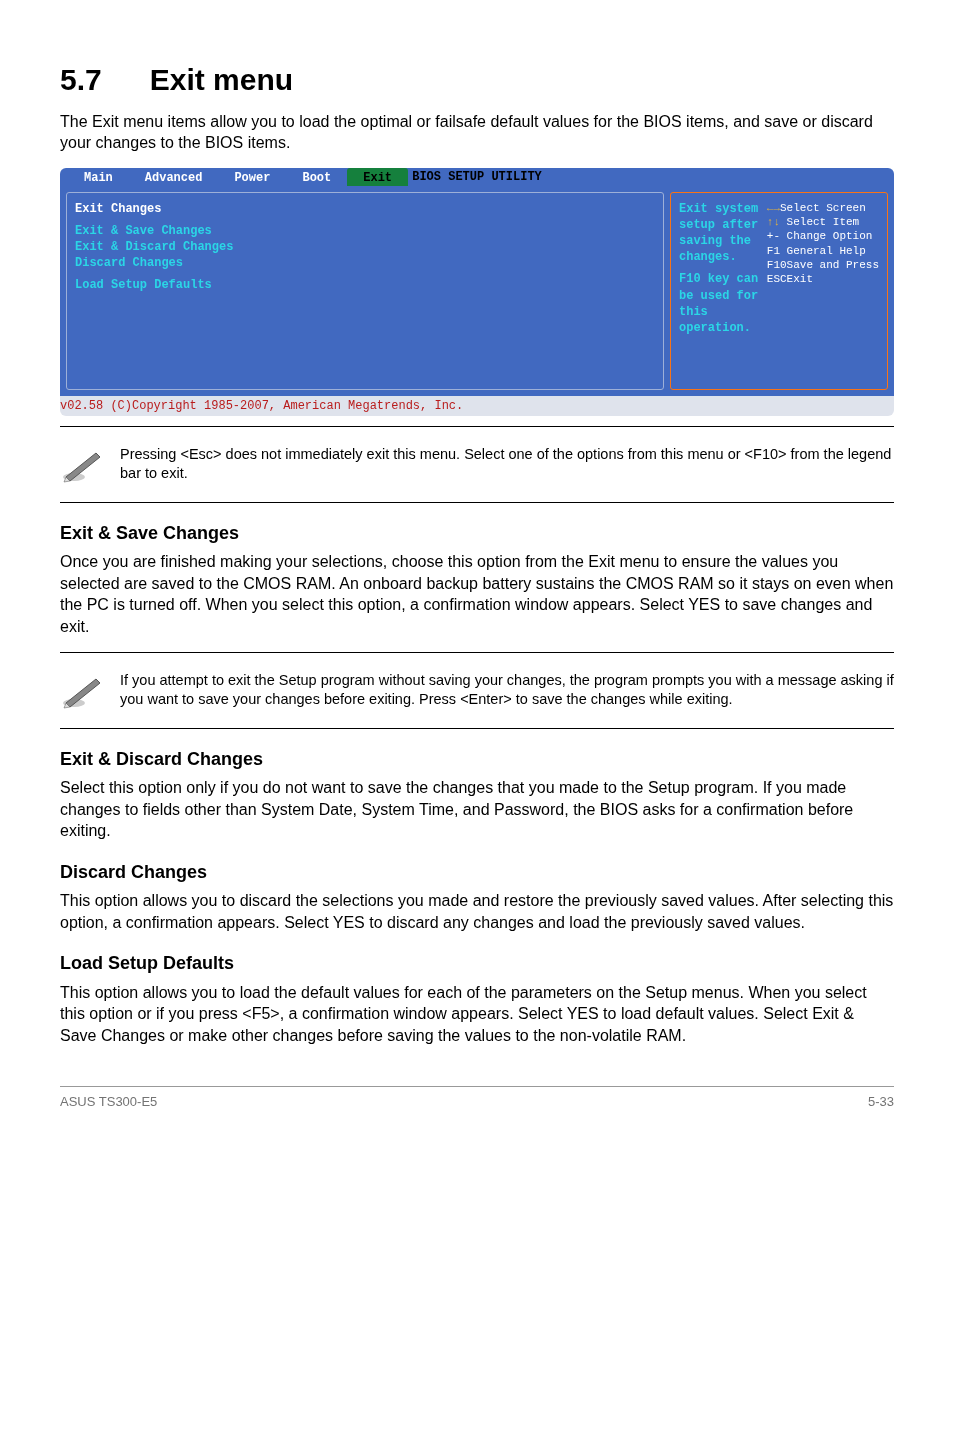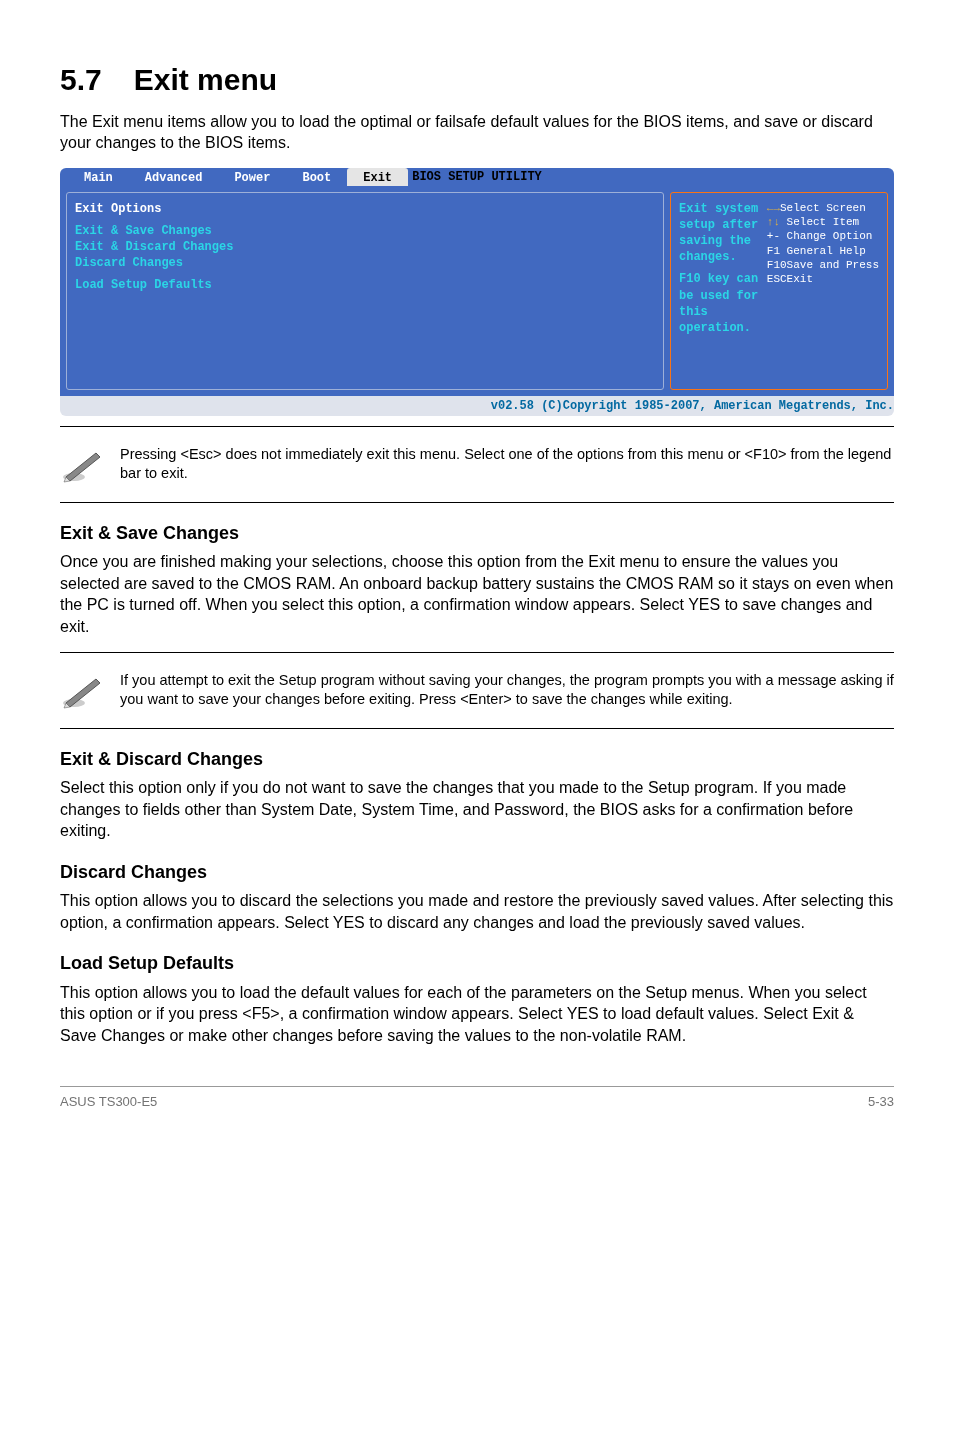--- a/index.html
+++ b/index.html
@@ -9,21 +9,21 @@
     width: 834px;
     color: #000;
     line-height: 1.35;
     font-size: 16px;
   }
   h1.section-title {
     font-size: 30px;
     font-weight: bold;
     margin: 0 0 10px 0;
   }
-  h1.section-title .num { display:inline-block; margin-right:32px; }
+  h1.section-title .num { display:inline-block; margin-right:48px; }
   p { margin: 0 0 14px 0; }
   h2.sub { font-size: 18px; font-weight: bold; margin: 18px 0 6px 0; }
 
   
   .bios {
     margin: 14px 0 10px 0;
     font-family: "Courier New", monospace;
     font-size: 12px;
     color: #fff;
   }
@@ -41,21 +41,21 @@
     position: absolute;
     width: 100%;
     left: 0;
     top: 1px;
     text-align: center;
     font-weight: bold;
     color: #000000;
     pointer-events: none;
   }
   .tab { padding: 2px 16px 0 16px; font-weight: bold; }
-  .tab.sel { background: #e5e5e5; color:#000; border-top-left-radius:3px; border-top-right-radius:3px; }
+  .tab.sel { background: #15803d; color:#000; border-top-left-radius:3px; border-top-right-radius:3px; }
   .bios-body {
     display: flex;
     background: #4169c0;
     padding: 6px;
   }
   .panel-left {
     flex: 1;
     border: 1px solid #9db0d8;
     border-radius: 3px;
     padding: 8px;
@@ -73,23 +73,23 @@
     min-height: 180px;
   }
   .panel-left .hdr { color:#fff; font-weight:bold; margin-bottom:6px; }
   .panel-left .item { color:#2bd6e6; font-weight: bold; }
   .panel-right .help { color:#2bd6e6; font-weight: bold; }
   .panel-right .nav { color:#fff; font-weight:normal; font-size:11px; line-height:1.3; }
   .nav-line { white-space: nowrap; }
   .arrow { color:#e0b040; }
   .bios-footer {
     background: #dfe3ec;
-    color: #0369a1;
-    text-align: right;
-    font-weight: bold;
+    color: #b91c1c;
+    text-align: left;
+    font-weight: normal;
     padding: 2px 0;
     border-bottom-left-radius: 6px;
     border-bottom-right-radius: 6px;
   }
 
   
   .note {
     display: flex;
     align-items: flex-start;
     border-top: 1px solid #000;
@@ -129,21 +129,21 @@
   <div class="bios-tabs">
     <div class="bios-title">BIOS SETUP UTILITY</div>
     <span class="tab">Main</span>
     <span class="tab">Advanced</span>
     <span class="tab">Power</span>
     <span class="tab">Boot</span>
     <span class="tab sel">Exit</span>
   </div>
   <div class="bios-body">
     <div class="panel-left">
-      <div class="hdr">Exit Options</div>
+      <div class="hdr">Exit Changes</div>
       <div class="item">Exit &amp; Save Changes</div>
       <div class="item">Exit &amp; Discard Changes</div>
       <div class="item">Discard Changes</div>
       <div style="height:6px"></div>
       <div class="item">Load Setup Defaults</div>
     </div>
     <div class="panel-right">
       <div class="help">
         <div>Exit system setup after saving the changes.</div>
         <div style="height:6px"></div>

